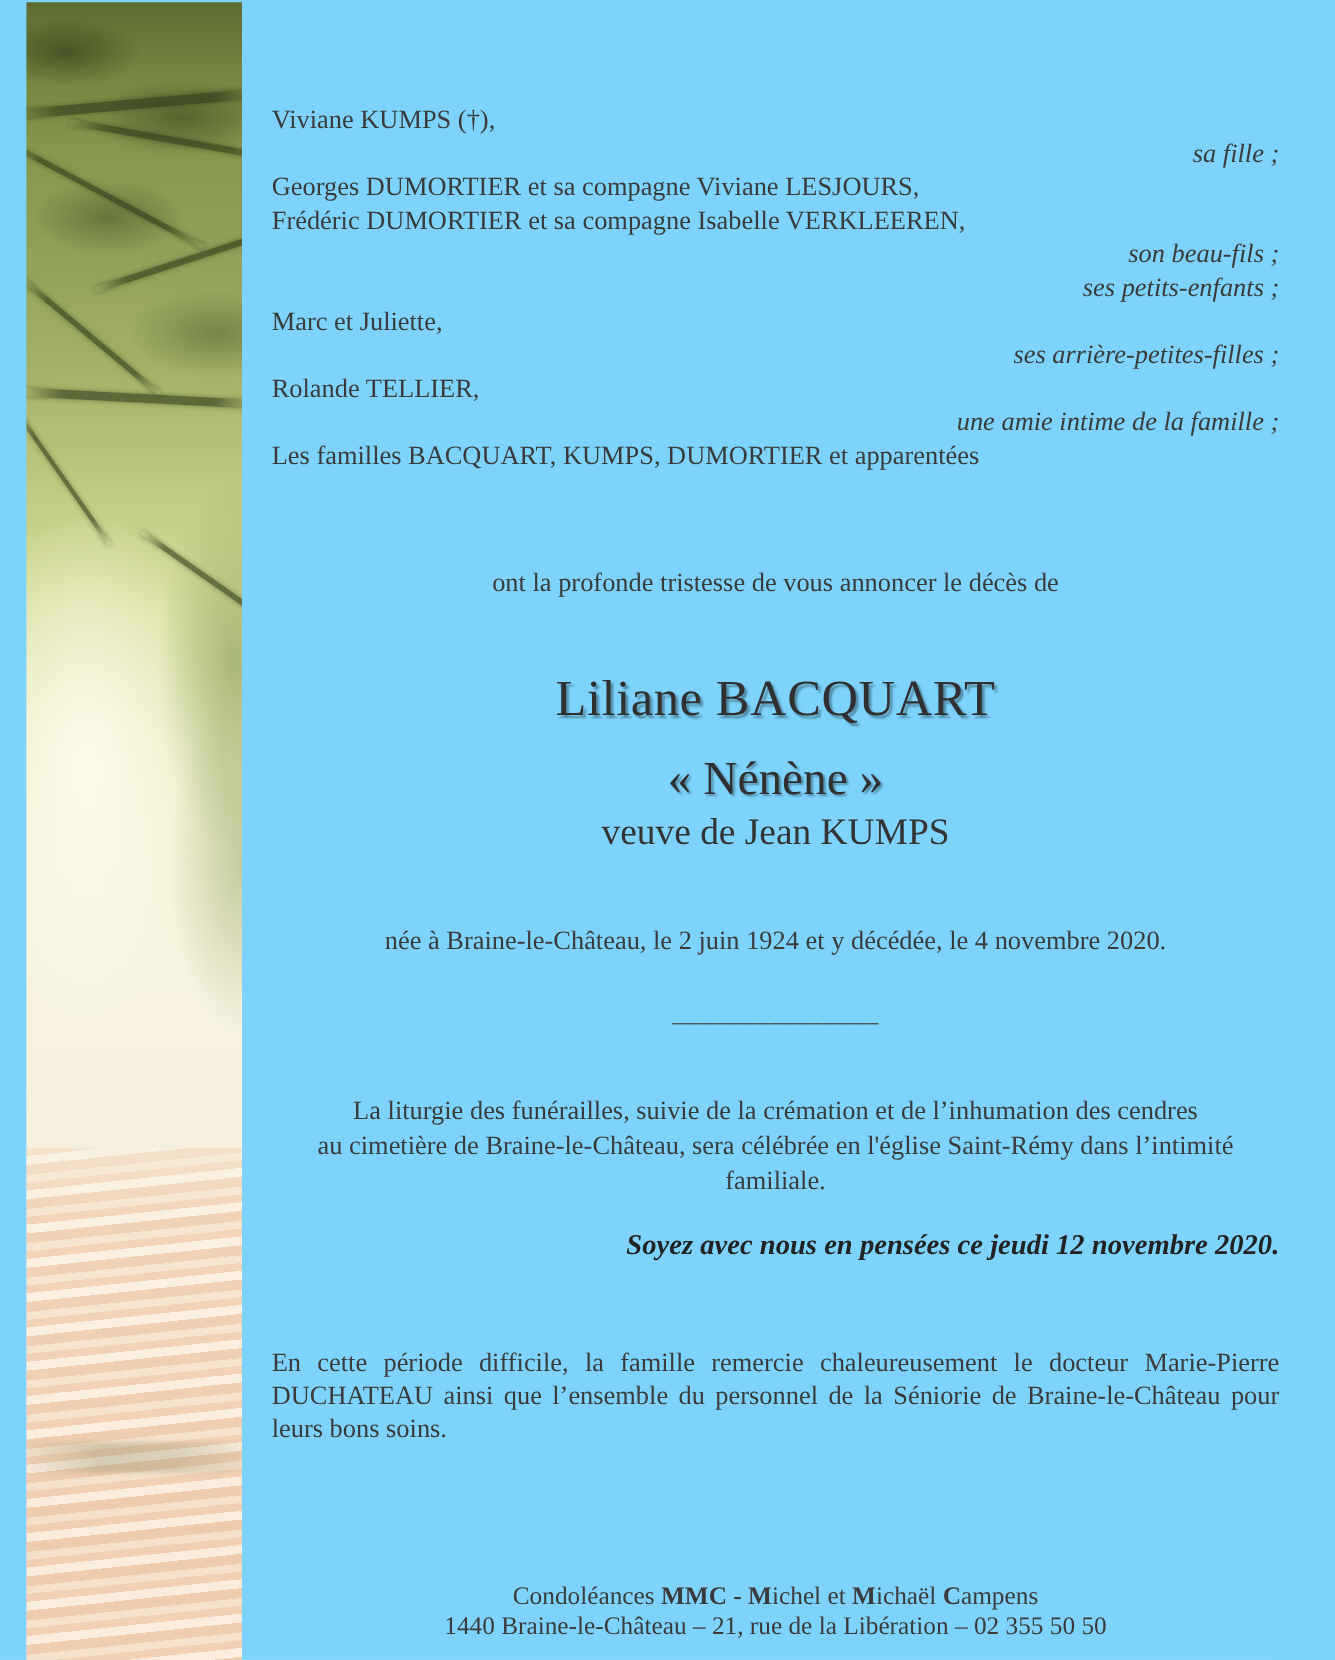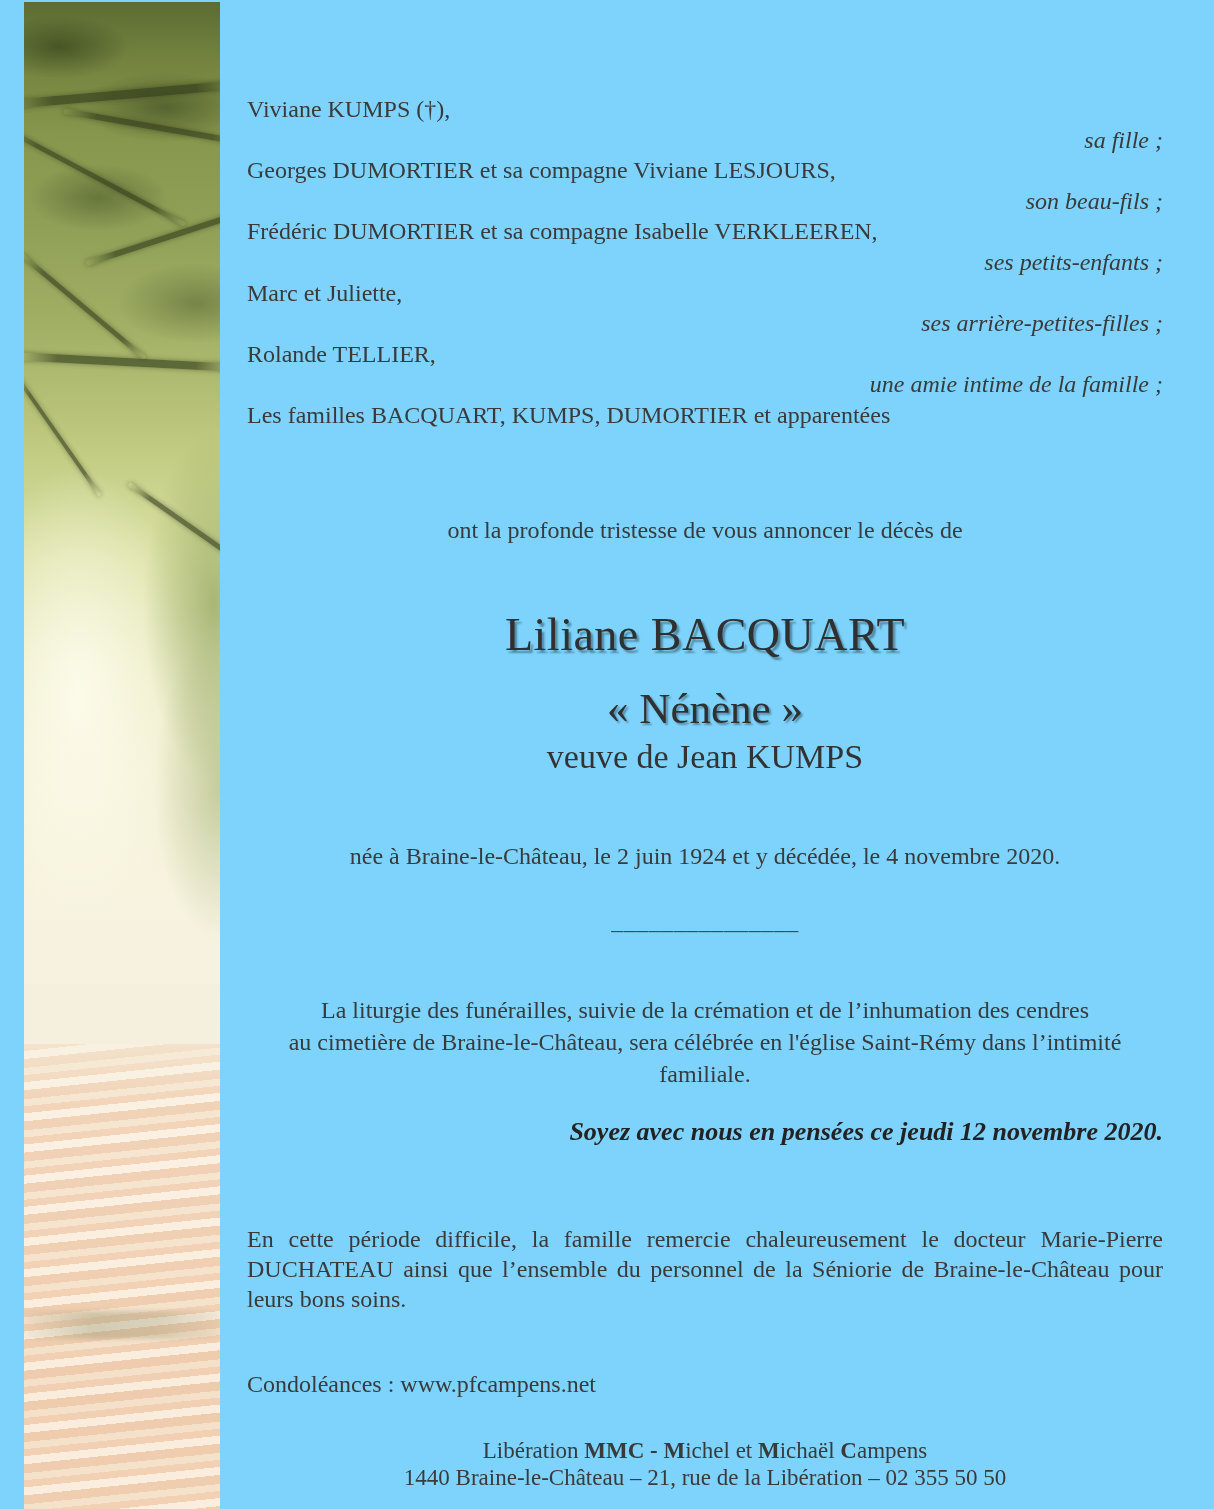--- a/index.html
+++ b/index.html
@@ -119,23 +119,23 @@
   </div>
 
   <div class="blk family-list">
 
       <div class="family-line align-left">Viviane KUMPS (†),</div>
 
       <div class="family-line align-right italic">sa fille ;</div>
 
       <div class="family-line align-left">Georges DUMORTIER et sa compagne Viviane LESJOURS,</div>
 
+      <div class="family-line align-left">Frédéric DUMORTIER et sa compagne Isabelle VERKLEEREN,</div>
+
       <div class="family-line align-right italic">son beau-fils ;</div>
-
-      <div class="family-line align-left">Frédéric DUMORTIER et sa compagne Isabelle VERKLEEREN,</div>
 
 
       <div class="family-line align-right italic">ses petits-enfants ;</div>
 
       <div class="family-line align-left">Marc et Juliette,</div>
 
       <div class="family-line align-right italic">ses arrière-petites-filles ;</div>
 
       <div class="family-line align-left">Rolande TELLIER,</div>
 
@@ -158,20 +158,19 @@
     <div>La liturgie des funérailles, suivie de la crémation et de l’inhumation des cendres</div>
     <div>au cimetière de Braine-le-Château, sera célébrée en l'église Saint-Rémy dans l’intimité familiale.</div>
   </div>
 
   <div class="blk separator">_______________</div>
 
   <div class="blk remembrance">Soyez avec nous en pensées ce jeudi 12 novembre 2020.</div>
 
   <div class="blk thanks">En cette période difficile, la famille remercie chaleureusement le docteur Marie-Pierre DUCHATEAU ainsi que l’ensemble du personnel de la Séniorie de Braine-le-Château pour leurs bons soins.</div>
 
-  <div class="blk condolences">Condoléances : www.pfcampens.net</div>
 
   <div class="blk footer">
-    <div><span>Libération </span><span style="font-weight: bold;">MMC - M</span><span>ichel et </span><span style="font-weight: bold;">M</span><span>ichaël </span><span style="font-weight: bold;">C</span><span>ampens</span></div>
+    <div><span>Condoléances </span><span style="font-weight: bold;">MMC - M</span><span>ichel et </span><span style="font-weight: bold;">M</span><span>ichaël </span><span style="font-weight: bold;">C</span><span>ampens</span></div>
     <div>1440 Braine-le-Château – 21, rue de la Libération – 02 355 50 50</div>
   </div>
 
 </div>
 
 </body></html>

